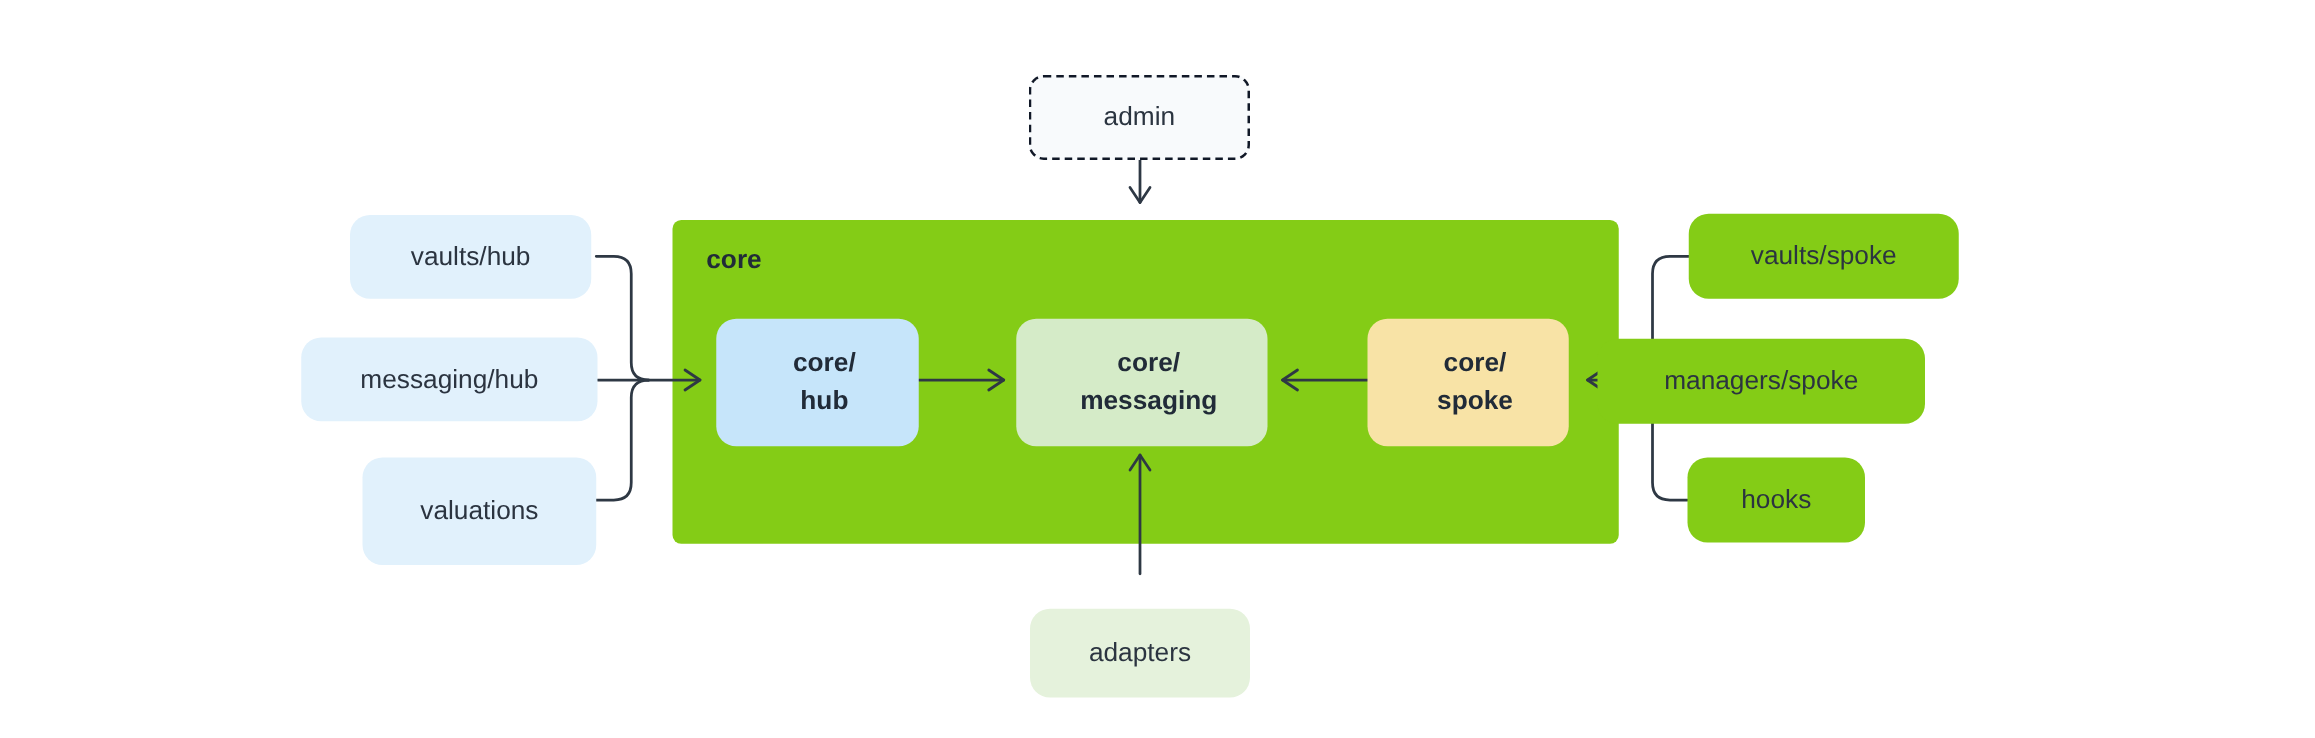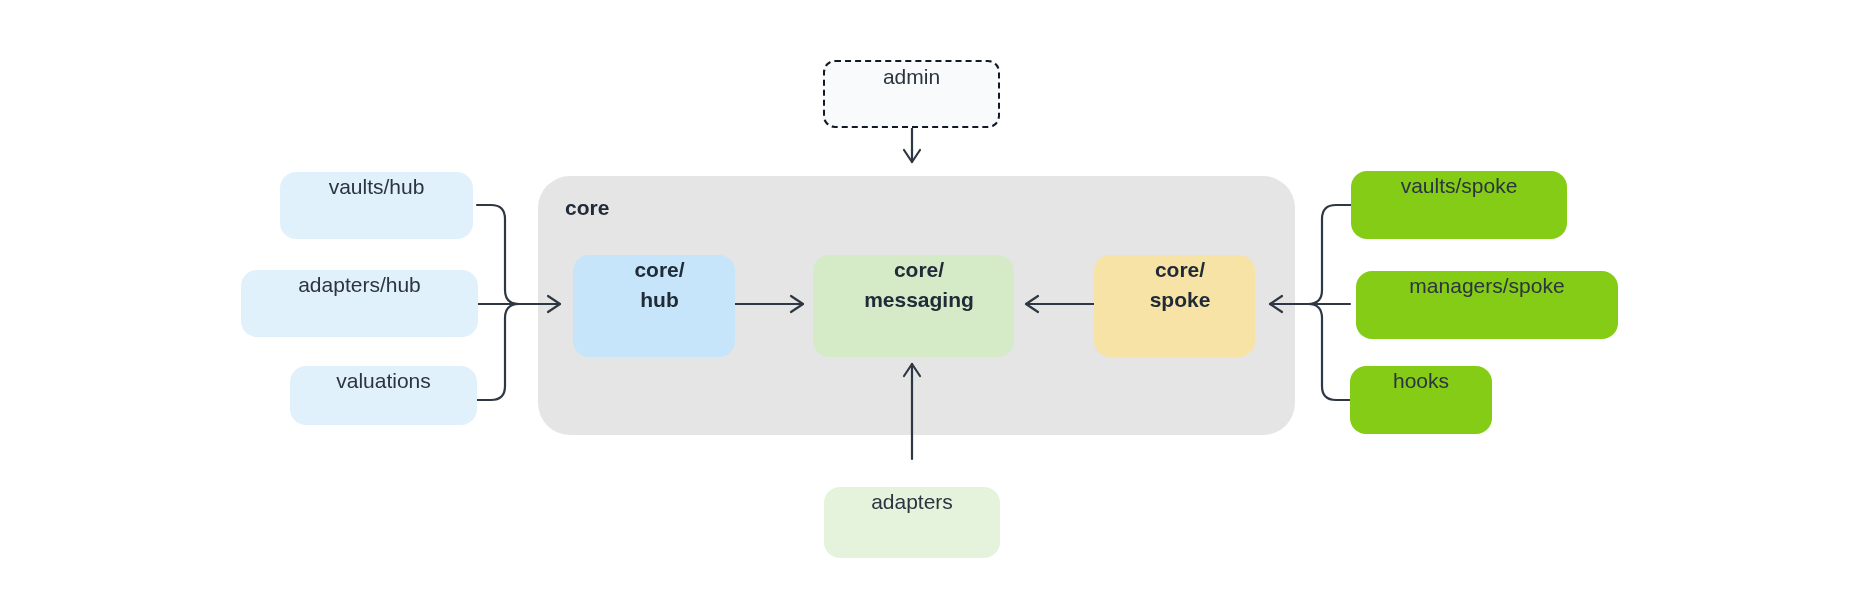--- a/index.html
+++ b/index.html
@@ -6,34 +6,34 @@
   .canvas{
     position:relative;
     width:1852px;height:590px;
     background:#ffffff;
     font-family:"Liberation Sans","DejaVu Sans",sans-serif;
     overflow:hidden;
   }
   .edges{position:absolute;left:0;top:0;width:1852px;height:590px;pointer-events:none;}
   .node{
     position:absolute;
-    display:flex;justify-content:center;
+    display:flex;align-items:center;justify-content:center;
     border-radius:16px;
     font-size:21px;
     color:#2b3440;
     text-align:center;
     white-space:pre-line;
     line-height:30px;
     box-sizing:border-box;
   }
   .node.bold{font-weight:700;color:#212b38;padding-left:11px;}
   .group{
     position:absolute;
-    background:#e5e5e5;
-    border-radius:32px;
+    background:#84cc16;
+    border-radius:7px;
   }
   .group-label{
     position:absolute;
     left:27px;top:20px;
     font-size:21px;font-weight:700;color:#212b38;
   }
   .admin{
     background:#f8fafc;
     border:2px dashed #111827;
     border-radius:12px;
@@ -94,30 +94,30 @@
   </div>
   <div class="node bold yellow-strong" style="left:1094px;top:255px;width:161px;height:102px">
     <span>core/
 spoke</span>
   </div>
 
   <div class="node blue-light" style="left:280px;top:172px;width:193px;height:67px">
     <span>vaults/hub</span>
   </div>
   <div class="node blue-light" style="left:241px;top:270px;width:237px;height:67px">
-    <span>adapters/hub</span>
+    <span>messaging/hub</span>
   </div>
-  <div class="node blue-light" style="left:290px;top:366px;width:187px;height:59px">
+  <div class="node blue-light" style="left:290px;top:366px;width:187px;height:86px">
     <span>valuations</span>
   </div>
 
   <div class="node yellow-light" style="left:1351px;top:171px;width:216px;height:68px">
     <span>vaults/spoke</span>
   </div>
-  <div class="node yellow-light" style="left:1356px;top:271px;width:262px;height:68px">
+  <div class="node yellow-light" style="left:1278px;top:271px;width:262px;height:68px">
     <span>managers/spoke</span>
   </div>
   <div class="node yellow-light" style="left:1350px;top:366px;width:142px;height:68px">
     <span>hooks</span>
   </div>
 
   <div class="node green-light" style="left:824px;top:459px;width:176px;height:71px">
     <span>adapters</span>
   </div>
 

